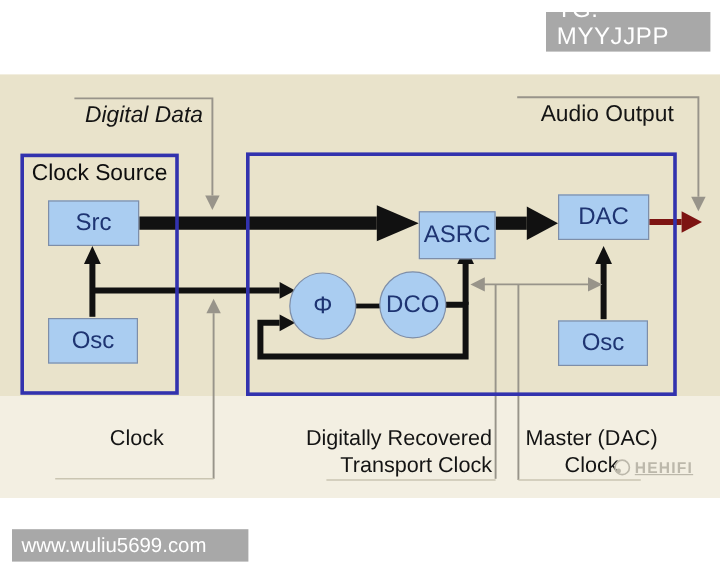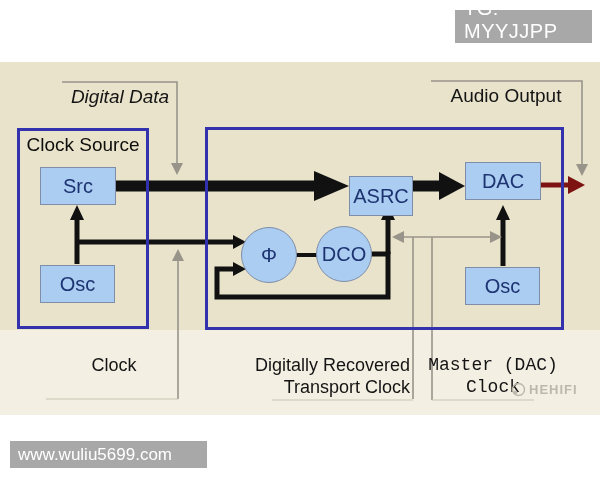--- a/index.html
+++ b/index.html
@@ -41,38 +41,38 @@
   #block-phi{left:241px;top:227px;width:56px;height:56px;}
   #block-dco{left:316px;top:226px;width:56px;height:56px;}
 
   .callout-label{position:absolute;z-index:4;font-size:19px;color:var(--color-label-text);text-align:center;}
   #label-digital-data{left:45px;top:86px;width:150px;font-style:italic;}
   #label-audio-output{left:431px;top:85px;width:150px;}
 
   .bottom-label{position:absolute;z-index:4;font-size:18px;line-height:22px;color:var(--color-label-text);}
   #label-transport-clock{left:38px;top:354px;width:152px;text-align:center;}
   #label-recovered-clock{left:238px;top:354px;width:172px;text-align:right;}
-  #label-master-clock{left:418px;top:354px;width:150px;text-align:center;font-family:Liberation Mono, monospace;}
+  #label-master-clock{left:418px;top:354px;width:150px;text-align:center;}
 
   .banner-tg{
     position:absolute;left:455px;top:10px;width:137px;height:33px;z-index:5;
     background:var(--color-banner-gray);color:var(--color-banner-text);
     display:flex;align-items:flex-end;padding-left:9px;box-sizing:border-box;
     font-size:20px;letter-spacing:0.5px;
   }
   .site-bar{
     position:absolute;left:10px;top:441px;width:197px;height:27px;z-index:5;
     background:var(--color-banner-gray);color:var(--color-banner-text);
     display:flex;align-items:center;padding-left:8px;box-sizing:border-box;
     font-size:17px;
   }
   .hehifi{
     position:absolute;left:511px;top:382px;z-index:6;
     display:flex;align-items:flex-end;gap:3px;
-    color:var(--color-watermark-gray);font-size:13px;letter-spacing:1px;font-weight:bold;
+    color:var(--color-watermark-gray);font-size:13px;letter-spacing:1px;font-weight:bold;text-decoration:underline;
   }
   .hehifi .logo{width:15px;height:15px;display:inline-block;}
 
   
   .sig{stroke:var(--color-signal-arrow);fill:none;}
   .sigfill{fill:var(--color-signal-arrow);stroke:none;}
   .aud{stroke:var(--color-audio-arrow);fill:none;}
   .audfill{fill:var(--color-audio-arrow);stroke:none;}
   .gry{stroke:var(--color-callout-gray);fill:none;stroke-width:1.6;}
   .gryfill{fill:var(--color-callout-gray);stroke:none;}

